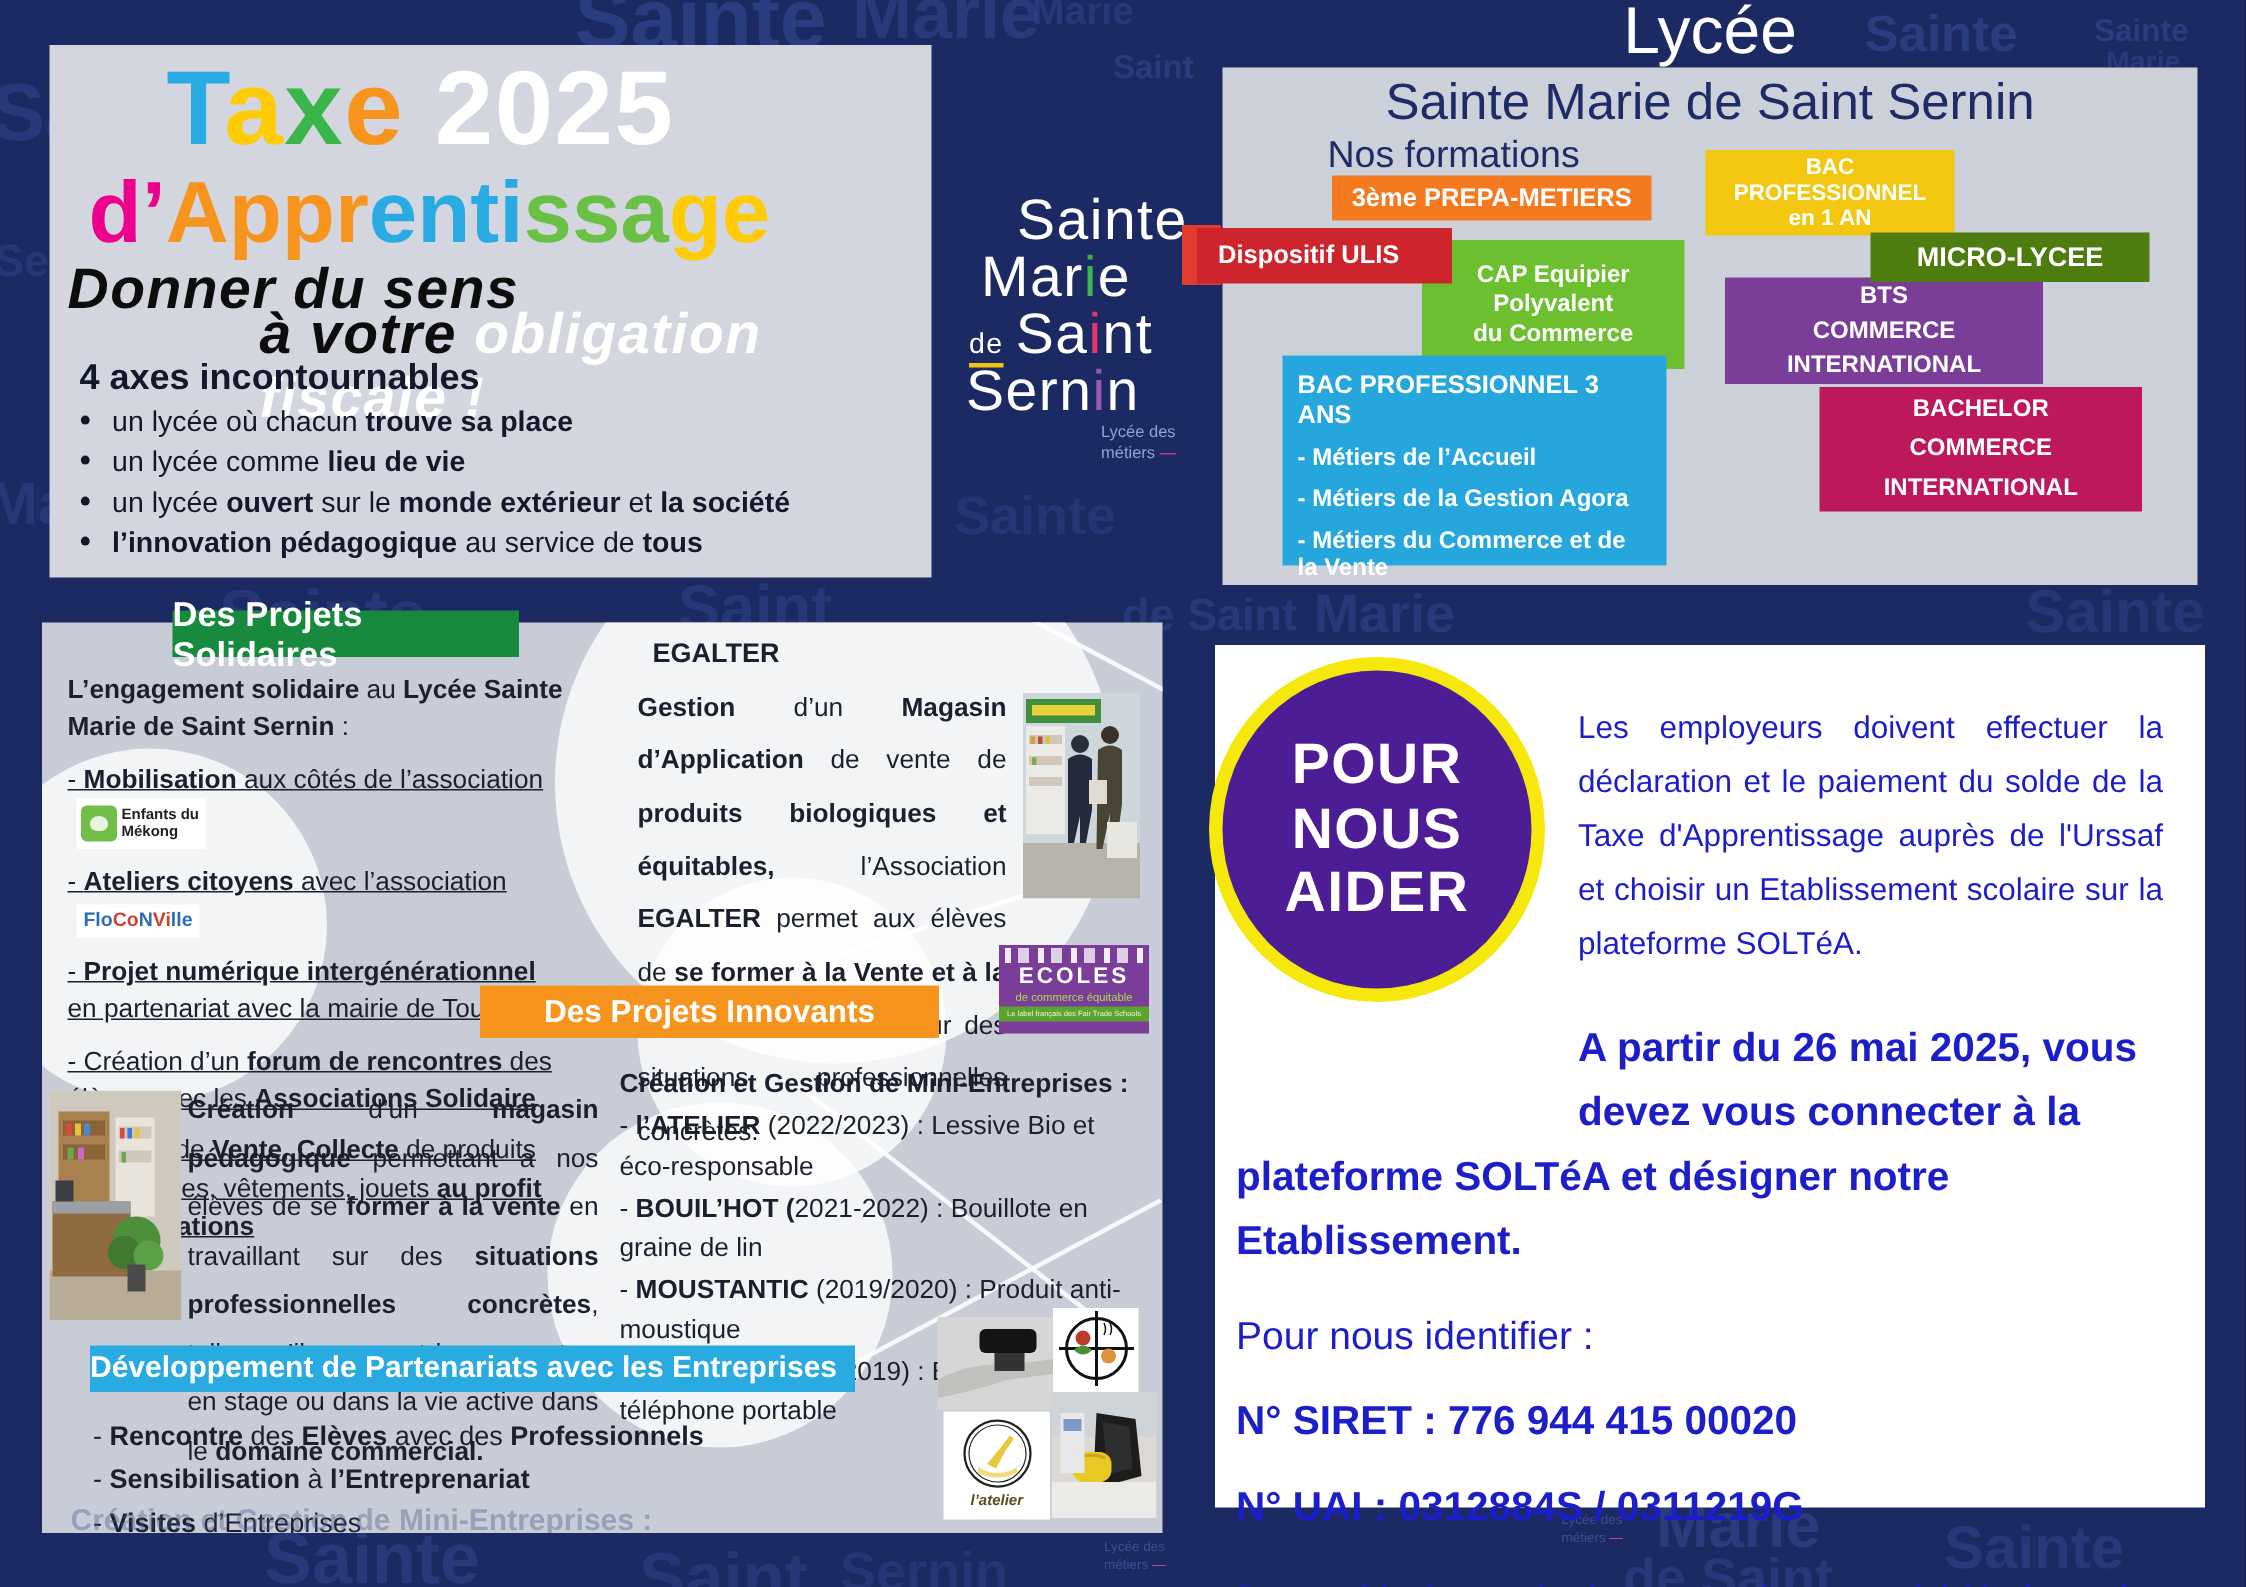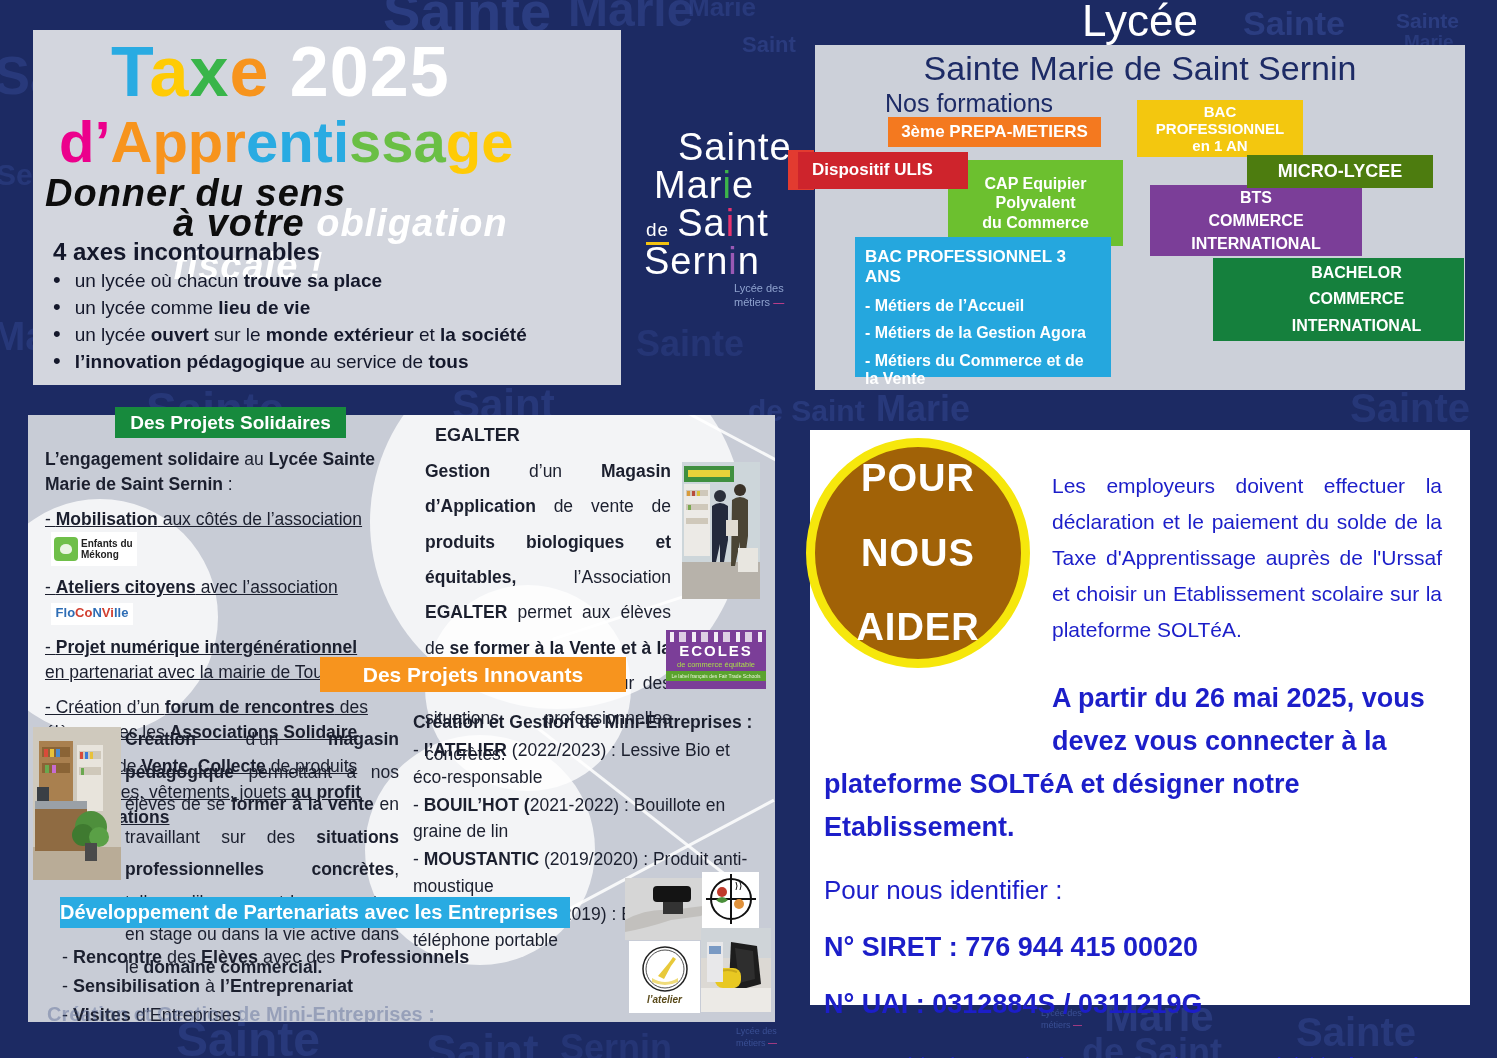--- a/index.html
+++ b/index.html
@@ -53,21 +53,21 @@
   #logo-tag .exc{width:5px;margin-right:7px;}
   #logo-tag .exc .bar{width:5px;height:20px;background:#4a6bd4;}
   #logo-tag .exc .dot{width:5px;height:5px;background:#4a6bd4;margin-top:3px;}
   #logo-tag .txt{font-size:11px;color:#8fa3cf;width:72px;line-height:1.25;letter-spacing:0;}
 
   
   #projects-panel{left:28px;top:415px;width:747px;height:607px;background:#c8ccd6;overflow:hidden;}
   .dcirc{position:absolute;border-radius:50%;background:rgba(255,255,255,0.78);z-index:0;}
   .dline{position:absolute;background:rgba(255,255,255,0.85);z-index:0;}
   #hdr-solidaires{position:absolute;left:115px;top:407px;width:231px;height:31px;background:#178a3d;z-index:4;
-                  color:#fff;font-weight:bold;font-size:19px;display:flex;align-items:center;justify-content:center;}
+                  color:#fff;font-weight:bold;font-size:23px;display:flex;align-items:center;justify-content:center;}
   #hdr-innovants{position:absolute;left:292px;top:242px;width:306px;height:35px;background:#f7941e;z-index:3;
                  color:#fff;font-weight:bold;font-size:21px;display:flex;align-items:center;justify-content:center;}
   #hdr-partenariats{position:absolute;left:32px;top:482px;width:510px;height:31px;background:#29abe2;z-index:3;
                     color:#fff;font-weight:bold;font-size:20px;display:flex;align-items:center;box-sizing:border-box;}
   .ptxt{position:absolute;z-index:2;color:#1b1f2e;}
   #solidaires-block{left:17px;top:32px;width:336px;font-size:17.5px;line-height:1.45;}
   #solidaires-block ul{margin:6px 0 0 0;padding:0;list-style:none;}
   #solidaires-block li{margin:9px 0;text-decoration:underline;}
   #egalter-block{left:397px;top:10px;width:246px;}
   #egalter-title{font-weight:bold;font-size:18px;color:#1b1f2e;margin:0 0 8px 10px;}
@@ -111,23 +111,23 @@
   #aider-panel{left:810px;top:430px;width:660px;height:575px;background:#fff;
                padding:38px 28px 0 14px;box-sizing:border-box;color:#1c1ec9;}
   .circle-spacer{float:left;width:228px;height:258px;}
   #aider-panel p{margin:0;}
   .ap1{font-size:21px;line-height:1.72;text-align:justify;}
   .ap2{font-size:27px;font-weight:bold;line-height:1.6;margin-top:28px !important;}
   .ap3{font-size:26px;margin-top:26px !important;}
   .ap4,.ap5{font-size:27px;font-weight:bold;margin-top:26px !important;}
   .ap6{font-size:20px;line-height:1.95;margin-top:26px !important;}
   #aider-circle{position:absolute;left:806px;top:438px;width:206px;height:212px;border-radius:50%;
-                background:#a16207;border:9px solid #f6e70c;box-sizing:content-box;z-index:6;
+                background:#4c1d95;border:9px solid #f6e70c;box-sizing:content-box;z-index:6;
                 display:flex;flex-direction:column;justify-content:center;align-items:center;
-                color:#fff;font-size:38px;font-weight:900;line-height:1.12;letter-spacing:1px;gap:32px;}
+                color:#fff;font-size:38px;font-weight:900;line-height:1.12;letter-spacing:1px;}
 
   .motif{position:absolute;z-index:0;display:flex;color:#3a4f94;}
   .motif .exc2{width:4px;margin-right:5px;}
   .motif .exc2 .bar{width:4px;height:16px;background:#3a4f94;}
   .motif .exc2 .dot{width:4px;height:4px;background:#3a4f94;margin-top:2px;}
   .motif .txt{font-size:9px;width:60px;line-height:1.3;color:#3a4f94;}
 </style>
 </head>
 <body>
 
@@ -211,21 +211,21 @@
       <div>INTERNATIONAL</div>
     </div>
   <div class="fb" id="fb-bacpro3" style="background-color: rgb(37, 167, 222);">
     <div class="fb-title">BAC PROFESSIONNEL 3 ANS</div>
     <div class="fb-items">
         <div>- Métiers de l’Accueil</div>
         <div>- Métiers de la Gestion Agora</div>
         <div>- Métiers du Commerce et de la Vente</div>
       </div>
   </div>
-  <div class="fb" id="fb-bachelor" style="background-color: #15803d; padding-left: 36px;">
+  <div class="fb" id="fb-bachelor" style="background-color: #be185d;">
       <div>BACHELOR</div>
       <div>COMMERCE</div>
       <div>INTERNATIONAL</div>
     </div>
 
   <div id="logo">
     <div class="ll" id="logo-l1"><span>Sainte</span></div>
     <div class="ll" id="logo-l2"><span>Mar</span><span style="color: rgb(61, 181, 74);">i</span><span>e</span></div>
     <div class="ll" id="logo-l3"><span class="de">de</span><span><span>Sa</span><span style="color: rgb(232, 51, 110);">i</span><span>nt</span></span></div>
     <div class="ll" id="logo-l4"><span>Sern</span><span style="color: rgb(154, 89, 181);">i</span><span>n</span></div>

